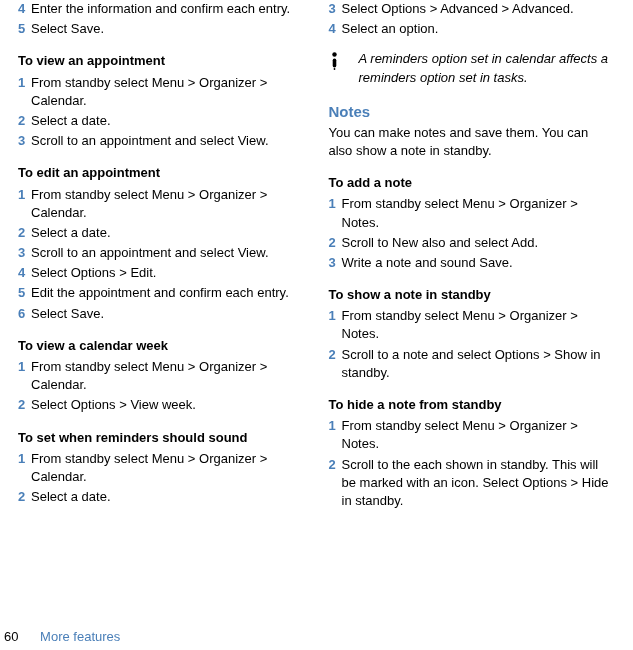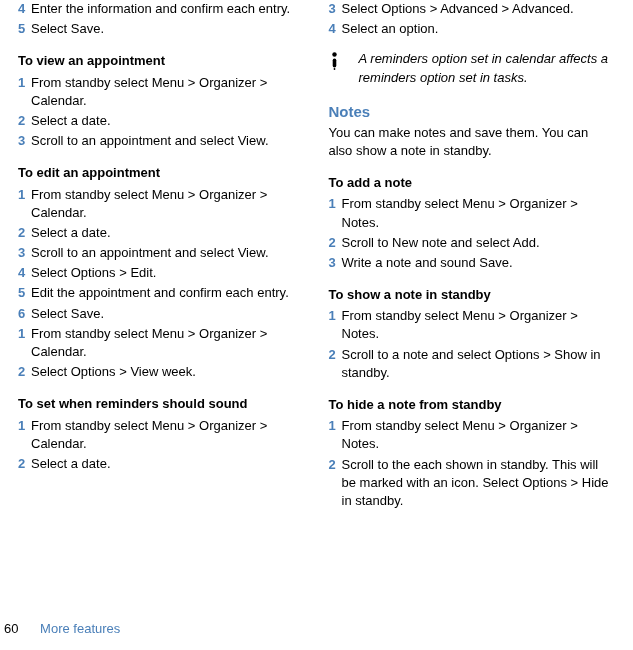--- a/index.html
+++ b/index.html
@@ -75,21 +75,21 @@
     }
     .note-text {
       font-style: italic;
       flex: 1;
     }
     .body-text {
       margin-bottom: 12px;
     }
     .footer {
       position: absolute;
-      bottom: 12px;
+      bottom: 4px;
       left: 4px;
       font-size: 13px;
     }
     .page-num {
       color: #000;
     }
     .footer-text {
       color: #4a7fb8;
       margin-left: 18px;
     }
@@ -143,20 +143,21 @@
     </div>
     <div class="step">
       <div class="step-num">5</div>
       <div class="step-text">Edit the appointment and confirm each entry.</div>
     </div>
     <div class="step">
       <div class="step-num">6</div>
       <div class="step-text"><span>Select </span><span class="menu">Save</span><span>.</span></div>
     </div>
 
+    <div class="subhead">To view a calendar week</div>
     <div class="step">
       <div class="step-num">1</div>
       <div class="step-text"><span>From standby select </span><span class="menu">Menu</span><span class="gt"> &gt; </span><span class="menu">Organizer</span><span class="gt"> &gt; </span><span class="menu">Calendar</span><span>.</span></div>
     </div>
     <div class="step">
       <div class="step-num">2</div>
       <div class="step-text"><span>Select </span><span class="menu">Options</span><span class="gt"> &gt; </span><span class="menu">View week</span><span>.</span></div>
     </div>
 
     <div class="subhead">To set when reminders should sound</div>
@@ -194,21 +195,21 @@
     <div class="section-title">Notes</div>
     <div class="body-text">You can make notes and save them. You can also show a note in standby.</div>
 
     <div class="subhead">To add a note</div>
     <div class="step">
       <div class="step-num">1</div>
       <div class="step-text"><span>From standby select </span><span class="menu">Menu</span><span class="gt"> &gt; </span><span class="menu">Organizer</span><span class="gt"> &gt; </span><span class="menu">Notes</span><span>.</span></div>
     </div>
     <div class="step">
       <div class="step-num">2</div>
-      <div class="step-text"><span>Scroll to </span><span class="menu">New note</span><span> and select </span><span class="menu">Add</span><span>.</span></div>
+      <div class="step-text"><span>Scroll to </span><span class="menu">New also</span><span> and select </span><span class="menu">Add</span><span>.</span></div>
     </div>
     <div class="step">
       <div class="step-num">3</div>
       <div class="step-text"><span>Write a note and sound </span><span class="menu">Save</span><span>.</span></div>
     </div>
 
     <div class="subhead">To show a note in standby</div>
     <div class="step">
       <div class="step-num">1</div>
       <div class="step-text"><span>From standby select </span><span class="menu">Menu</span><span class="gt"> &gt; </span><span class="menu">Organizer</span><span class="gt"> &gt; </span><span class="menu">Notes</span><span>.</span></div>

